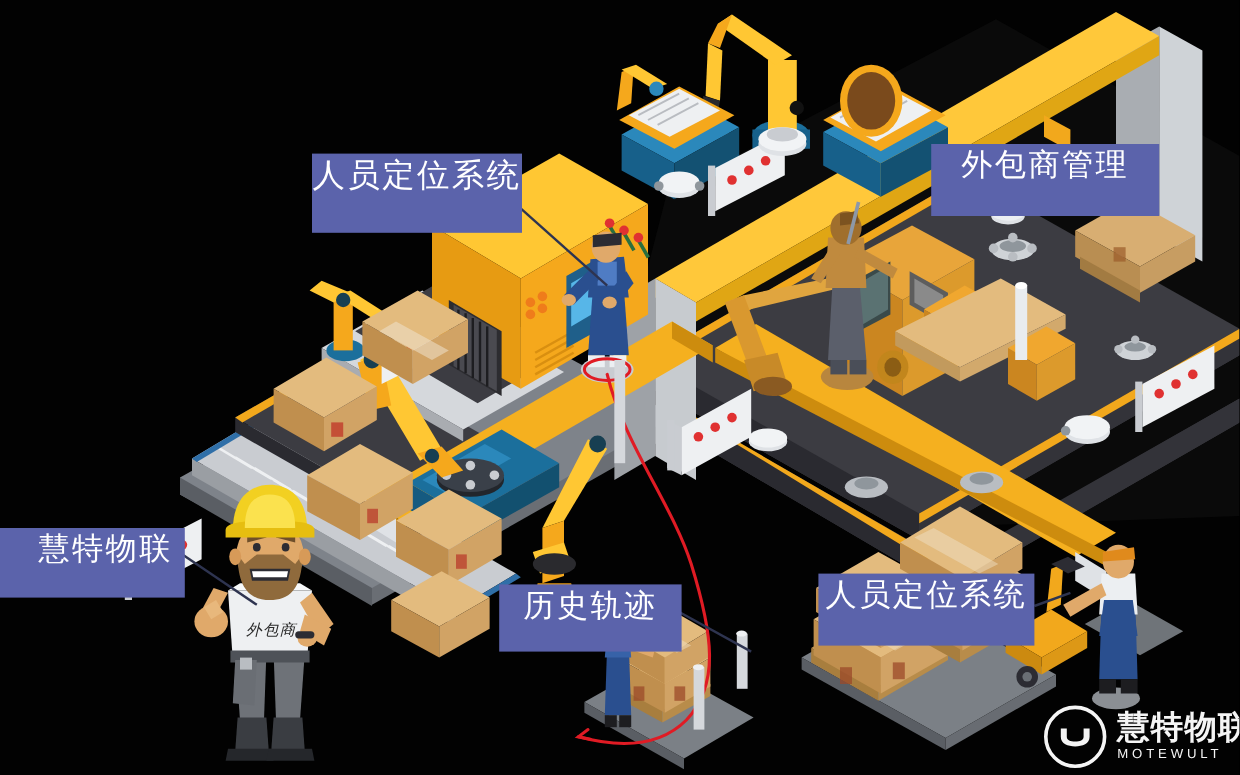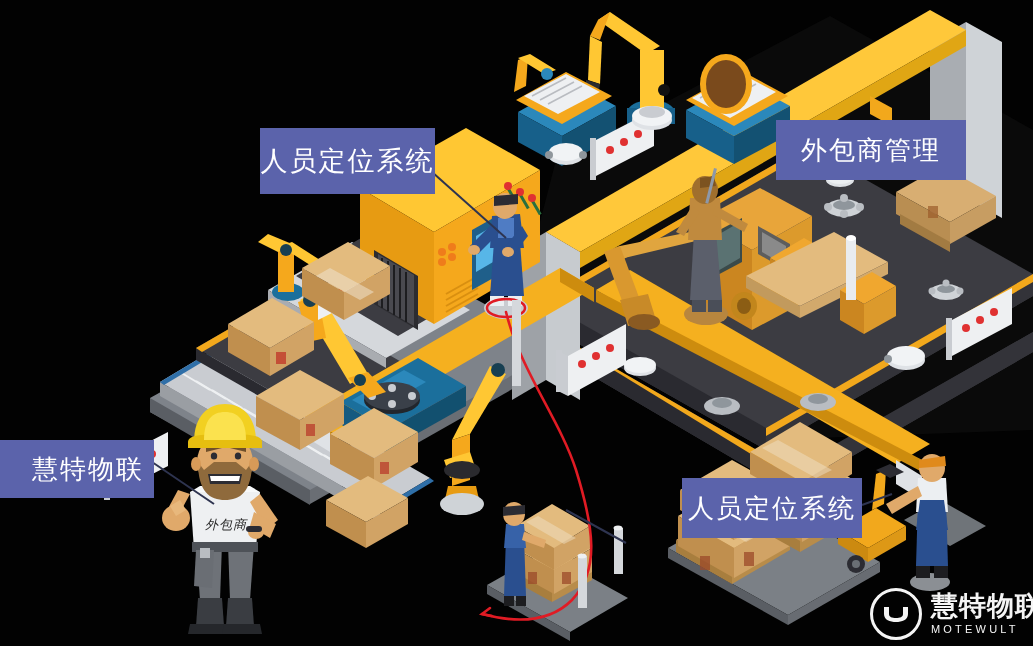--- a/index.html
+++ b/index.html
@@ -9,21 +9,21 @@
     position:relative;
   }
   #stage{position:absolute;inset:0;background:#020202;overflow:hidden;}
   .abs{position:absolute;}
 
   
   .tag{
     position:absolute;
     background:#5b63ab;
     color:#ffffff;
-    display:flex;align-items:center;justify-content:center;
+    display:flex;justify-content:center;
     letter-spacing:2px;
     font-weight:400;
     white-space:nowrap;
     box-shadow:0 0 0 0 rgba(0,0,0,0);
     z-index:60;
   }
 
   
   .wm{position:absolute;right:-10px;bottom:6px;display:flex;align-items:center;gap:9px;z-index:70;opacity:.96;}
   .wm-mark{width:46px;height:46px;border-radius:50%;border:3px solid #fff;display:flex;align-items:center;justify-content:center;flex:none;}
@@ -657,20 +657,23 @@
   </div>
 
   <div class="tag" style="left:776px;top:120px;width:190px;height:60px;font-size:26px;">
     <span>外包商管理</span>
   </div>
 
   <div class="tag" style="left:-18px;top:440px;width:172px;height:58px;font-size:26px;justify-content:flex-end;padding-right:10px;box-sizing:border-box;">
     <span>慧特物联</span>
   </div>
 
+  <div class="tag" style="left:416px;top:487px;width:152px;height:56px;font-size:26px;">
+    <span>历史轨迹</span>
+  </div>
 
   <div class="tag" style="left:682px;top:478px;width:180px;height:60px;font-size:26px;">
     <span>人员定位系统</span>
   </div>
 
   <div class="shirt-text" style="left:196px;top:516px;width:60px;text-align:center;font-style:italic;">
     <span>外包商</span>
   </div>
 
   <div class="wm">

